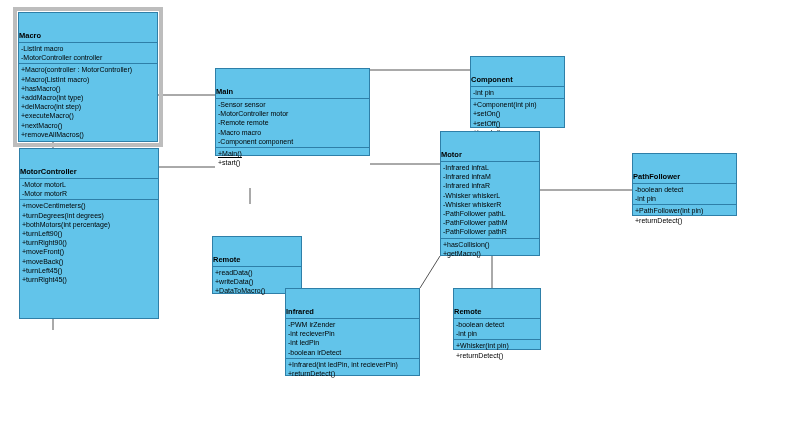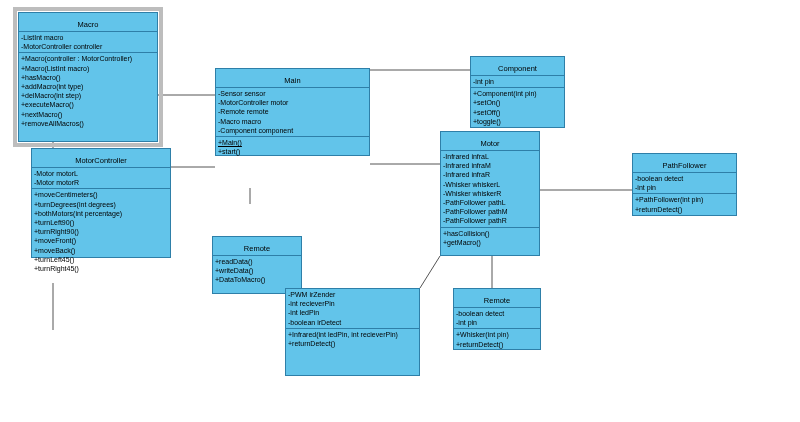--- a/index.html
+++ b/index.html
@@ -18,25 +18,25 @@
     box-sizing:border-box;
     z-index:2;
   }
   .sel-frame{
     position:absolute;
     border:4px solid #BDBDBD;
     box-sizing:border-box;
     z-index:1;
   }
   .cls-name{
-    text-align:center;
-    font-weight:normal;
+    text-align:left;
+    font-weight:bold;
     font-size:7.5px;
     line-height:10px;
-    padding:7px 0 1px 0;
+    padding:18px 0 1px 0;
     border-bottom:1px solid #2E7FA8;
     color:#000;
     white-space:nowrap;
     overflow:hidden;
   }
   .cls-section{
     padding:1px 2px 1px 2px;
     border-bottom:1px solid #2E7FA8;
   }
   .cls-section:last-child{border-bottom:none;}
@@ -77,21 +77,21 @@
         <div class="member">+Macro(controller : MotorController)</div>
         <div class="member">+Macro(ListInt macro)</div>
         <div class="member">+hasMacro()</div>
         <div class="member">+addMacro(int type)</div>
         <div class="member">+delMacro(int step)</div>
         <div class="member">+executeMacro()</div>
         <div class="member">+nextMacro()</div>
         <div class="member">+removeAllMacros()</div>
       </div>
     </div>
-    <div class="uml-class" style="left: 31px; top: 148px; width: 140px; height: 110px;">
+    <div class="uml-class" style="left: 19px; top: 148px; width: 140px; height: 171px;">
       <div class="cls-name">MotorController</div>
       <div class="cls-section">
         <div class="member">-Motor motorL</div>
         <div class="member">-Motor motorR</div>
       </div>
       <div class="cls-section empty-pad">
         <div class="member">+moveCentimeters()</div>
         <div class="member">+turnDegrees(int degrees)</div>
         <div class="member">+bothMotors(int percentage)</div>
         <div class="member">+turnLeft90()</div>
@@ -158,20 +158,21 @@
       <div class="cls-section">
         <div class="member">-boolean detect</div>
         <div class="member">-int pin</div>
       </div>
       <div class="cls-section empty-pad">
         <div class="member">+PathFollower(int pin)</div>
         <div class="member">+returnDetect()</div>
       </div>
     </div>
     <div class="uml-class" style="left: 285px; top: 288px; width: 135px; height: 88px;">
+      <div class="cls-name">Infrared</div>
       <div class="cls-section">
         <div class="member">-PWM irZender</div>
         <div class="member">-int recieverPin</div>
         <div class="member">-int ledPin</div>
         <div class="member">-boolean irDetect</div>
       </div>
       <div class="cls-section empty-pad">
         <div class="member">+Infrared(int ledPin, int recieverPin)</div>
         <div class="member">+returnDetect()</div>
       </div>

